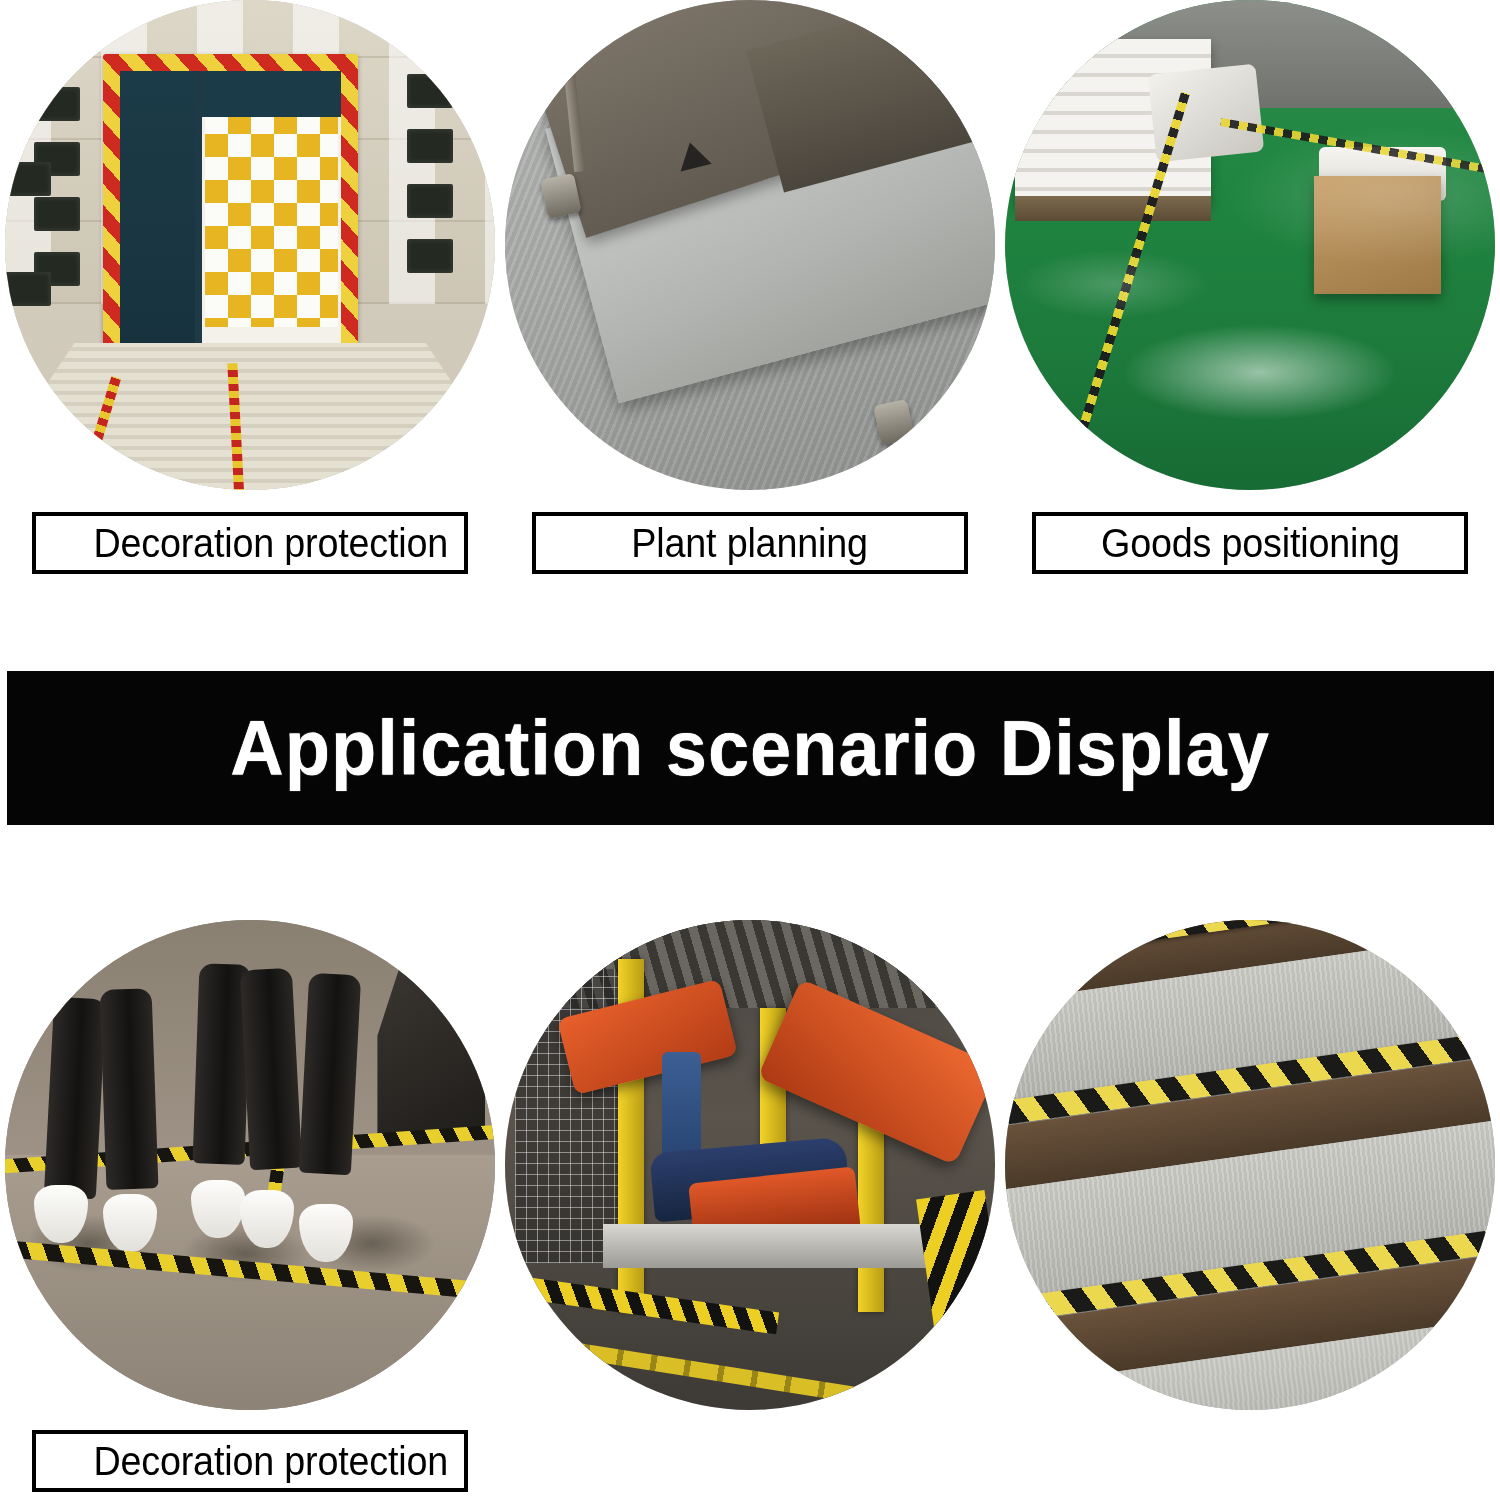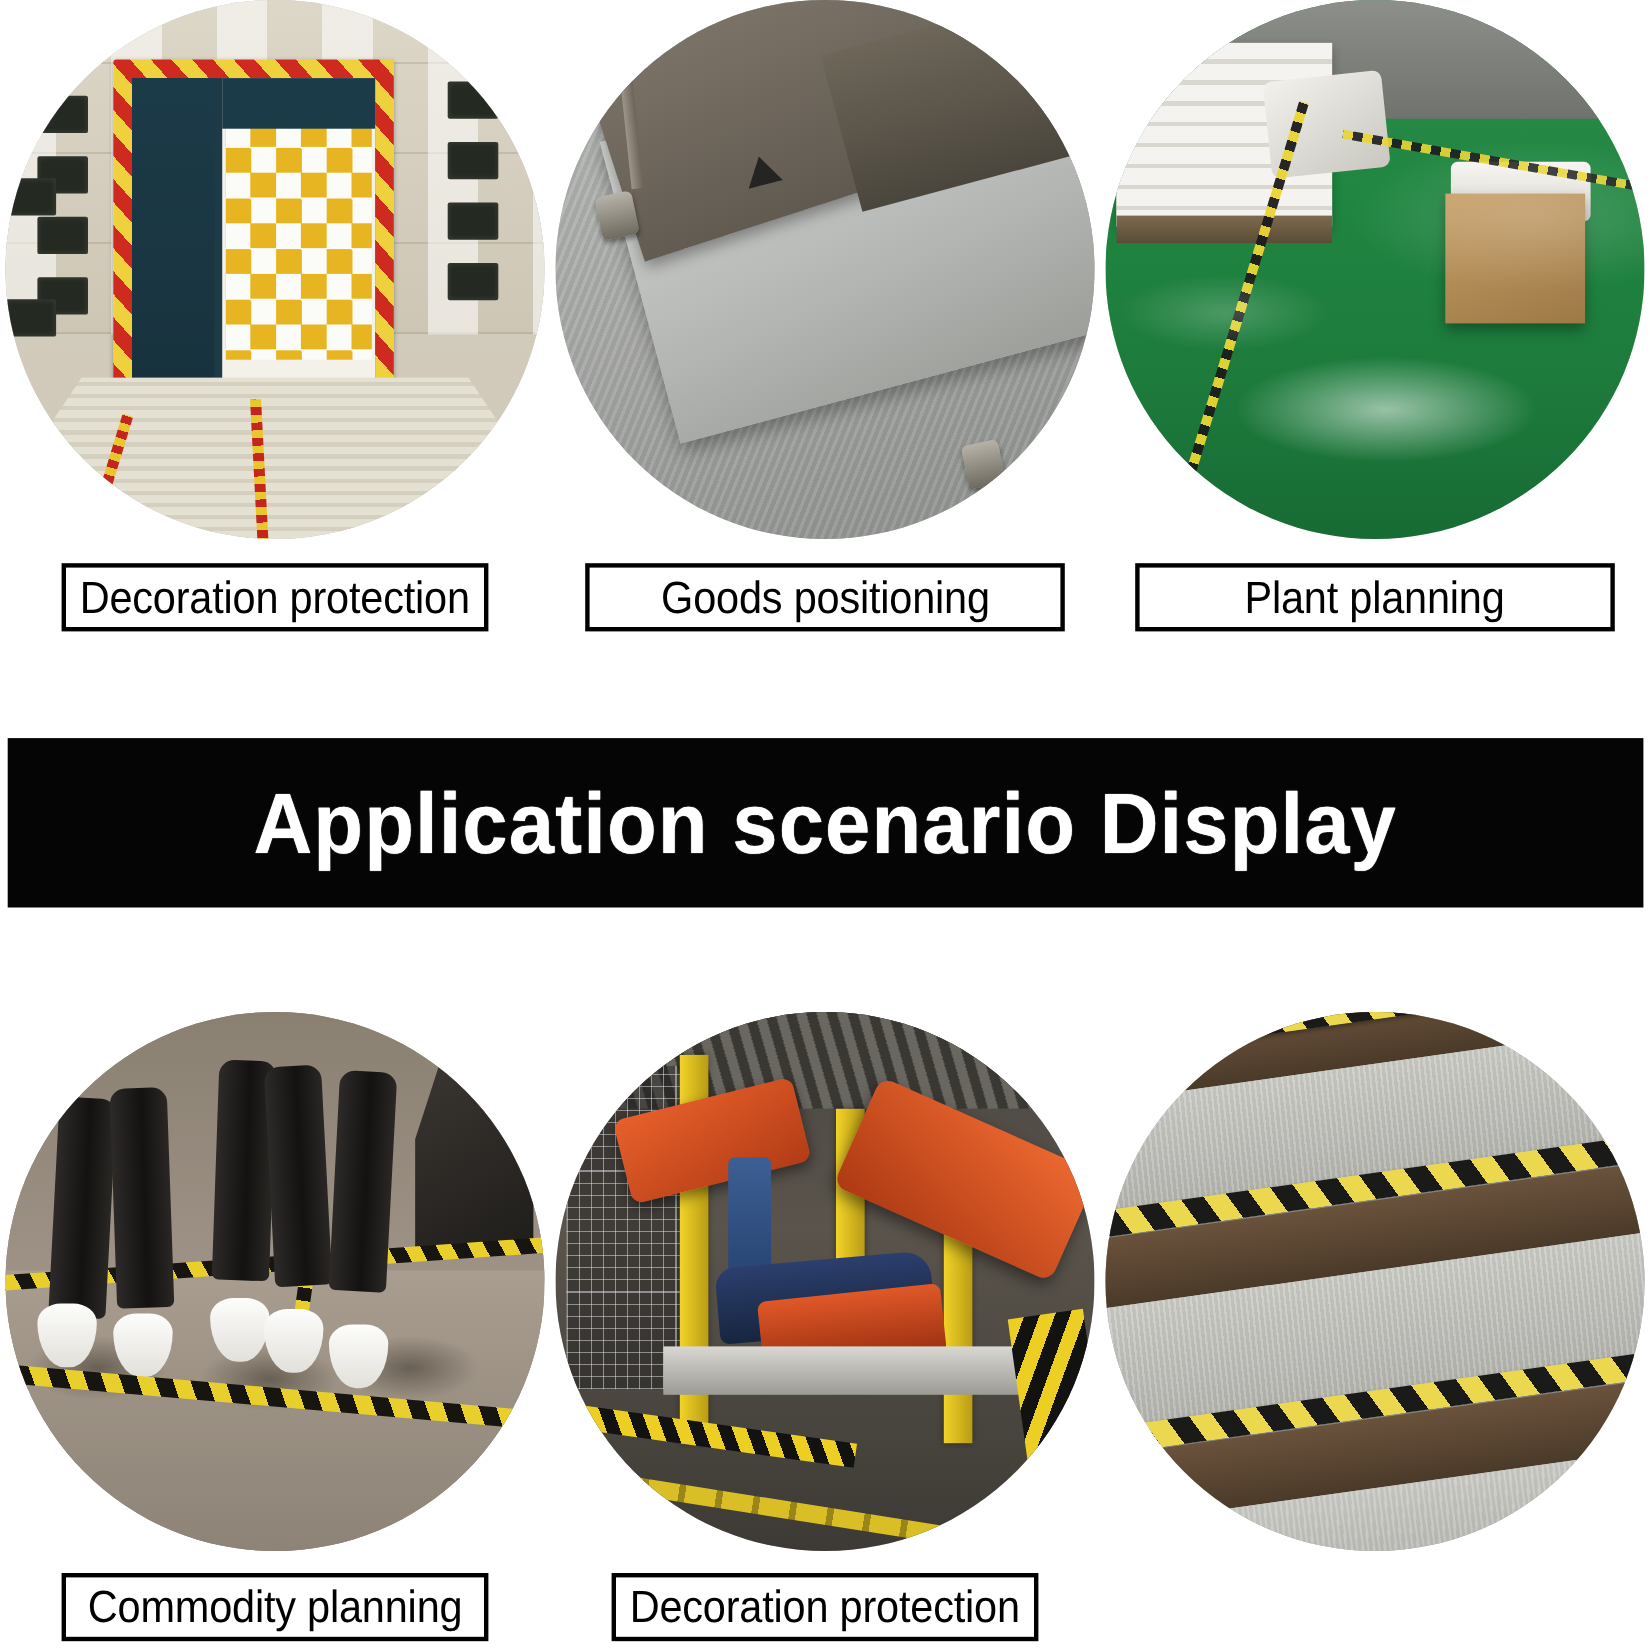--- a/index.html
+++ b/index.html
@@ -69,21 +69,21 @@
   }
   .label-box span {
     font-family: "Liberation Sans", sans-serif;
     font-size: 41px;
     line-height: 1;
     color: #000000;
     letter-spacing: -0.2px;
     white-space: nowrap;
     transform: scaleX(0.92);
   }
-  .lbl-w-wide { width: 388px; }
+  .lbl-w-wide { width: 436px; justify-content: flex-end; }
   .lbl-w-med  { width: 436px; }
 
   .row-top-labels { position: absolute; top: 512px; left: 0; width: 1500px; display: flex; }
   .row-bot-labels { position: absolute; top: 1430px; left: 0; width: 1500px; display: flex; }
   .row-top-labels .cell, .row-bot-labels .cell { width: 500px; }
 
   
   .banner {
     position: absolute;
     left: 7px;
@@ -550,26 +550,26 @@
   </div>
 
   <div class="row-top-labels">
     <div class="cell">
       <div class="label-box lbl-w-wide">
         <span>Decoration protection</span>
       </div>
     </div>
     <div class="cell">
       <div class="label-box lbl-w-med">
+        <span>Plant planning</span>
+      </div>
+    </div>
+    <div class="cell">
+      <div class="label-box lbl-w-med">
         <span>Goods positioning</span>
-      </div>
-    </div>
-    <div class="cell">
-      <div class="label-box lbl-w-med">
-        <span>Plant planning</span>
       </div>
     </div>
   </div>
 
   <div class="banner">
     <div class="banner-title">Application scenario Display</div>
   </div>
 
   <div class="row row-bot">
 
@@ -652,23 +652,18 @@
             <div class="lay s6-tread" style="top:88%;height:18%"></div>
           </div>
         </div>
       </div>
     </div>
   </div>
 
   <div class="row-bot-labels">
     <div class="cell">
       <div class="label-box lbl-w-wide">
-        <span>Commodity planning</span>
-      </div>
-    </div>
-    <div class="cell">
-      <div class="label-box lbl-w-wide">
         <span>Decoration protection</span>
       </div>
     </div>
   </div>
 
 </div>
 
 </body></html>

